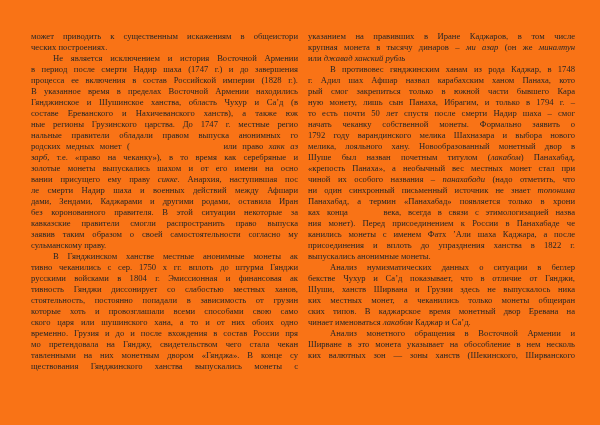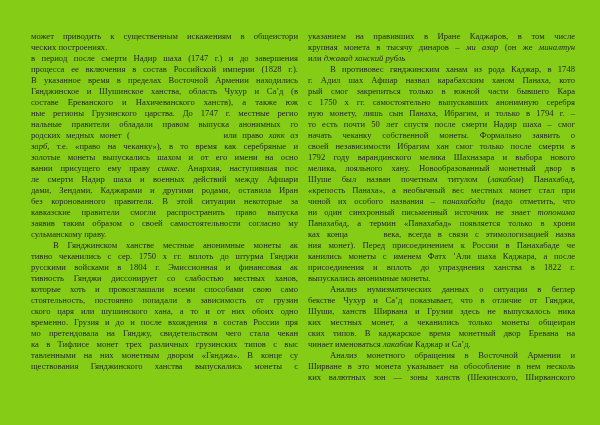--- a/index.html
+++ b/index.html
@@ -7,21 +7,21 @@
     padding: 0;
     width: 600px;
     height: 425px;
     background: #ffffff;
     overflow: hidden;
   }
   .page {
     position: relative;
     width: 600px;
     height: 425px;
-    background: #84cc16;
+    background: #f97316;
   }
   .col {
     position: absolute;
     top: 31px;
     width: 267px;
     font-family: "Liberation Serif", serif;
     font-size: 8.6px;
     line-height: 11px;
     color: #262626;
   }
@@ -47,20 +47,21 @@
     vertical-align: baseline;
   }
 </style>
 </head>
 <body>
 
 <div class="page">
   <div class="col" id="col-left">
       <div class="line"><span>может приводить к существенным искажениям в общеистори</span></div>
       <div class="line last"><span>ческих построениях.</span></div>
+      <div class="line indent"><span>Не является исключением и история Восточной Армении</span></div>
       <div class="line"><span>в период после смерти Надир шаха (1747 г.) и до завершения</span></div>
       <div class="line"><span>процесса ее включения в состав Российской империи (1828 г.).</span></div>
       <div class="line"><span>В указанное время в пределах Восточной Армении находились</span></div>
       <div class="line"><span>Гянджинское и Шушинское ханства, область Чухур и Са’д (в</span></div>
       <div class="line"><span>составе Ереванского и Нахичеванского ханств), а также юж</span></div>
       <div class="line"><span>ные регионы Грузинского царства. До 1747 г. местные регио</span></div>
       <div class="line"><span>нальные правители обладали правом выпуска анонимных го</span></div>
       <div class="line"><span>родских медных монет (</span><span class="gap" style="width: 88px;"></span><span> или право </span><span class="it">хакк аз</span></div>
       <div class="line"><span class="it">зарб</span><span>, т.е. «право на чеканку»), в то время как серебряные и</span></div>
       <div class="line"><span>золотые монеты выпускались шахом и от его имени на осно</span></div>
@@ -68,41 +69,38 @@
       <div class="line"><span>ле смерти Надир шаха и военных действий между Афшари</span></div>
       <div class="line"><span>дами, Зендами, Каджарами и другими родами, оставила Иран</span></div>
       <div class="line"><span>без коронованного правителя. В этой ситуации некоторые за</span></div>
       <div class="line"><span>кавказские правители смогли распространить право выпуска</span></div>
       <div class="line"><span>заявив таким образом о своей самостоятельности согласно му</span></div>
       <div class="line last"><span>сульманскому праву.</span></div>
       <div class="line indent"><span>В Гянджинском ханстве местные анонимные монеты ак</span></div>
       <div class="line"><span>тивно чеканились с сер. 1750 х гг. вплоть до штурма Гянджи</span></div>
       <div class="line"><span>русскими войсками в 1804 г. Эмиссионная и финансовая ак</span></div>
       <div class="line"><span>тивность Гянджи диссонирует со слабостью местных ханов,</span></div>
+      <div class="line"><span>стоятельность, постоянно попадали в зависимость от грузин</span></div>
       <div class="line"><span>которые хоть и провозглашали всеми способами свою само</span></div>
-      <div class="line"><span>стоятельность, постоянно попадали в зависимость от грузин</span></div>
       <div class="line"><span>ского царя или шушинского хана, а то и от них обоих одно</span></div>
       <div class="line"><span>временно. Грузия и до и после вхождения в состав России пря</span></div>
       <div class="line"><span>мо претендовала на Гянджу, свидетельством чего стала чекан</span></div>
-      <div class="line"><span>ка в Тифлисе монет трех различных грузинских типов с выс</span></div>
       <div class="line"><span>тавленными на них монетным двором «Гянджа». В конце су</span></div>
       <div class="line"><span>ществования Гянджинского ханства выпускались монеты с</span></div>
     </div>
   <div class="col" id="col-right">
       <div class="line"><span>указанием на правивших в Иране Каджаров, в том числе</span></div>
       <div class="line"><span>крупная монета в тысячу динаров – </span><span class="it">ми азар</span><span> (он же </span><span class="it">миналтун</span></div>
       <div class="line last"><span>или </span><span class="it">джавад ханский рубль</span></div>
       <div class="line indent"><span>В противовес гянджинским ханам из рода Каджар, в 1748</span></div>
       <div class="line"><span>г. Адил шах Афшар назвал карабахским ханом Панаха, кото</span></div>
       <div class="line"><span>рый смог закрепиться только в южной части бывшего Кара</span></div>
-      <div class="line"><span>с 1750 х гг. самостоятельно выпускавших анонимную серебря</span></div>
       <div class="line"><span>ную монету, лишь сын Панаха, Ибрагим, и только в 1794 г. –</span></div>
       <div class="line"><span>то есть почти 50 лет спустя после смерти Надир шаха – смог</span></div>
       <div class="line"><span>начать чеканку собственной монеты. Формально заявить о</span></div>
-      <div class="line"><span>своей независимости Ибрагим хан смог только после смерти в</span></div>
       <div class="line"><span>1792 году варандинского мелика Шахназара и выбора нового</span></div>
       <div class="line"><span>мелика, лояльного хану. Новообразованный монетный двор в</span></div>
       <div class="line"><span>Шуше был назван почетным титулом (</span><span class="it">лакабом</span><span>) Панахабад,</span></div>
       <div class="line"><span>«крепость Панаха», а необычный вес местных монет стал при</span></div>
       <div class="line"><span>чиной их особого названия – </span><span class="it">панахабади</span><span> (надо отметить, что</span></div>
       <div class="line"><span>ни один синхронный письменный источник не знает </span><span class="it">топонима</span></div>
       <div class="line"><span>Панахабад, а термин «Панахабад» появляется только в хрони</span></div>
       <div class="line"><span>ках конца </span><span class="gap" style="width: 22px;"></span><span> века, всегда в связи с этимологизацией назва</span></div>
       <div class="line"><span>ния монет). Перед присоединением к России в Панахабаде че</span></div>
       <div class="line"><span>канились монеты с именем Фатх ’Али шаха Каджара, а после</span></div>

